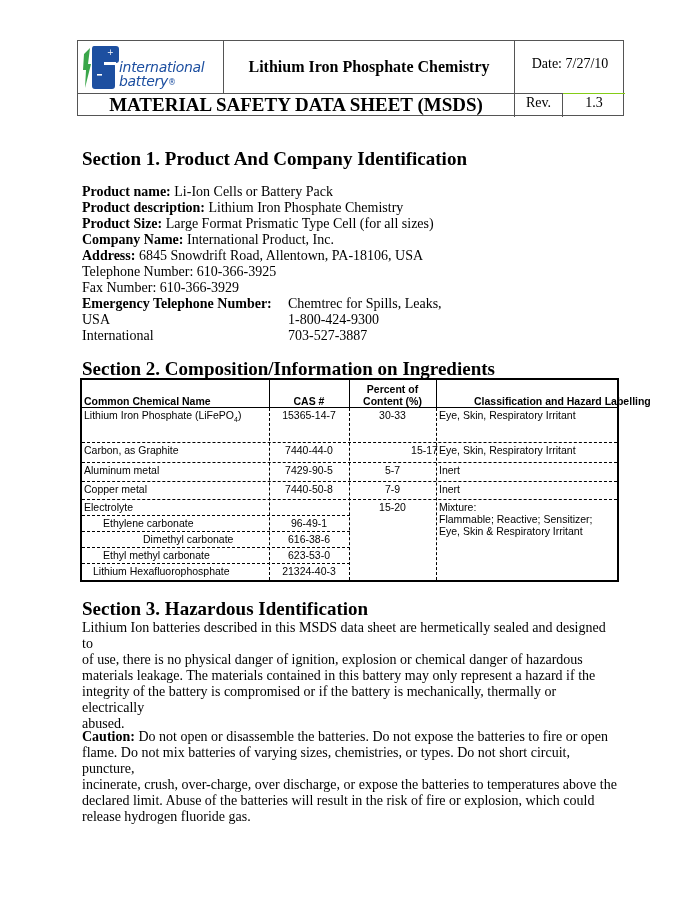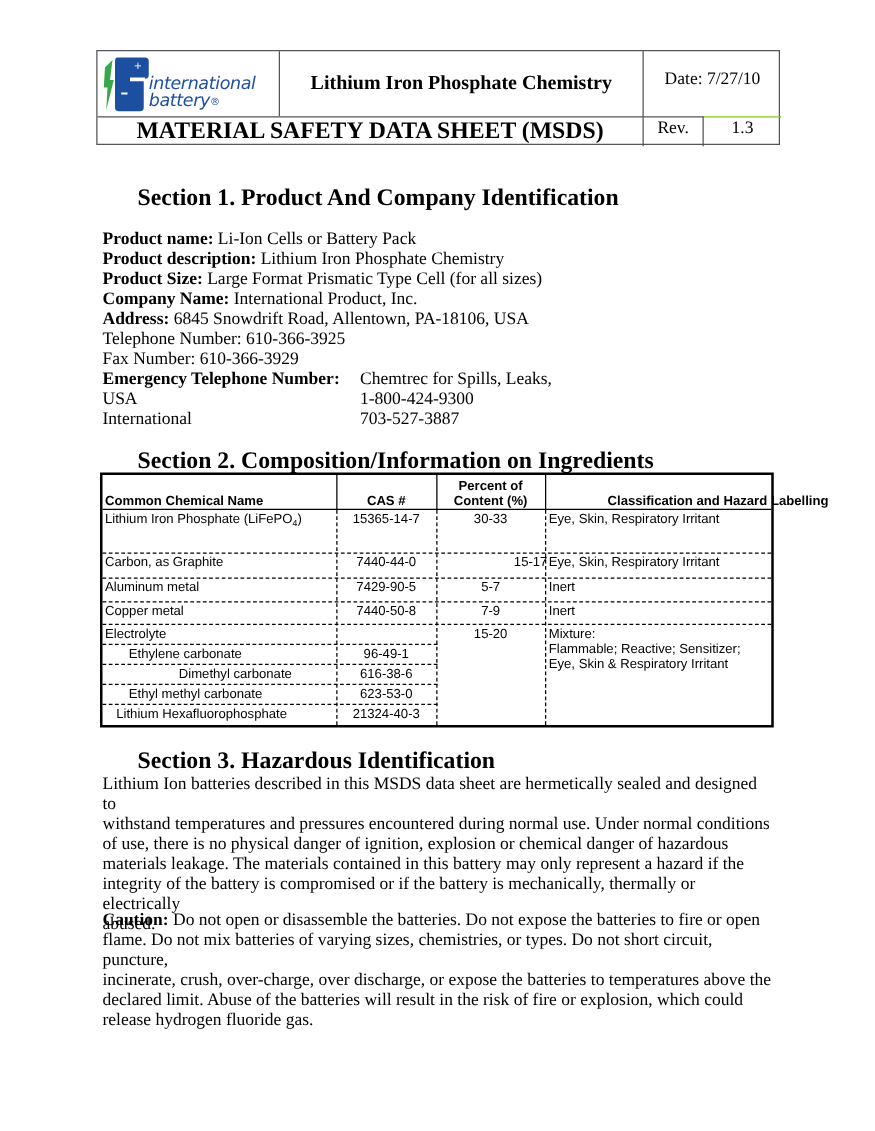--- a/index.html
+++ b/index.html
@@ -13,21 +13,21 @@
   .hdr .title { position: absolute; left: 0; top: 52px; width: 437px; height: 24px; border-top: 1px solid #555; border-right: 1px solid #555; box-sizing: border-box; font-weight: bold; font-size: 19px; text-align: center; line-height: 22px; }
   .hdr .rev { position: absolute; left: 437px; top: 52px; width: 48px; height: 24px; border-top: 1px solid #555; border-right: 1px solid #555; box-sizing: border-box; font-size: 14px; text-align: center; line-height: 18px; }
   .hdr .revnum { position: absolute; left: 485px; top: 52px; width: 62px; height: 24px; border-top: 1px solid #84cc16; box-sizing: border-box; font-size: 14px; text-align: center; line-height: 18px; }
 
   .logo svg { position: absolute; left: 4px; top: 3px; }
   .logo .brand1 { position: absolute; left: 41px; top: 18px; font-family: "DejaVu Sans", sans-serif; font-style: italic; font-size: 14px; color: #1d4fa0; letter-spacing: -0.3px; }
   .logo .brand2 { position: absolute; left: 41px; top: 32px; font-family: "DejaVu Sans", sans-serif; font-style: italic; font-size: 14px; color: #1d4fa0; letter-spacing: -0.3px; }
   .logo .brand2 .reg { font-size: 8px; vertical-align: 1px; }
 
   
-  .sec-h { position: absolute; left: 82px; font-weight: bold; font-size: 19px; white-space: nowrap; margin-left: 28px; }
+  .sec-h { position: absolute; left: 82px; font-weight: bold; font-size: 19px; white-space: nowrap; }
   .line { position: absolute; left: 82px; font-size: 14px; white-space: nowrap; line-height: 16px; }
   .line b { font-weight: bold; }
   .col2 { position: absolute; left: 288px; font-size: 14px; white-space: nowrap; line-height: 16px; }
 
   
   .tbl { position: absolute; left: 80px; top: 378px; width: 539px; height: 204px; border: 2px solid #000; box-sizing: border-box; font-family: "Liberation Sans", sans-serif; font-size: 10.5px; }
   .tbl .cell { position: absolute; box-sizing: border-box; white-space: nowrap; }
   .tbl .th { font-weight: bold; }
   .vl { position: absolute; top: 0; bottom: 0; width: 0; }
   .vsolid { border-left: 1px solid #000; }
@@ -95,21 +95,21 @@
   <div class="hl hdash" style="left:0; right:0; top:119px;"></div>
   <div class="hl hdash" style="left:0; width:268px; top:135px;"></div>
   <div class="hl hdash" style="left:0; width:268px; top:151px;"></div>
   <div class="hl hdash" style="left:0; width:268px; top:167px;"></div>
   <div class="hl hdash" style="left:0; width:268px; top:183px;"></div>
 
   <div class="cell th" style="left:2px; top:15px;">Common Chemical Name</div>
   <div class="cell th" style="left:187px; width:80px; top:15px; text-align:center;">CAS #</div>
   <div class="cell th" style="left:267px; width:87px; top:3px; text-align:center;">Percent of</div>
   <div class="cell th" style="left:267px; width:87px; top:15px; text-align:center;">Content (%)</div>
-  <div class="cell th" style="left:372px; top:15px;padding-left:32px;">Classification and Hazard Labelling</div>
+  <div class="cell th" style="left:360px; top:15px;padding-left:32px;">Classification and Hazard Labelling</div>
 
   <div class="cell" style="left:2px; top:29px;"><span>Lithium Iron Phosphate (LiFePO</span><sub style="font-size:7px;">4</sub><span>)</span></div>
   <div class="cell" style="left:187px; width:80px; top:29px; text-align:center;">15365-14-7</div>
   <div class="cell" style="left:267px; width:87px; top:29px; text-align:center;">30-33</div>
   <div class="cell" style="left:357px; top:29px;">Eye, Skin, Respiratory Irritant</div>
 
   <div class="cell" style="left:2px; top:64px;">Carbon, as Graphite</div>
   <div class="cell" style="left:187px; width:80px; top:64px; text-align:center;">7440-44-0</div>
   <div class="cell" style="left:267px; width:87px; top:64px; text-align:center;margin-left:32px;">15-17</div>
   <div class="cell" style="left:357px; top:64px;">Eye, Skin, Respiratory Irritant</div>
@@ -137,21 +137,20 @@
   <div class="cell" style="left:21px; top:169px;">Ethyl methyl carbonate</div>
   <div class="cell" style="left:187px; width:80px; top:169px; text-align:center;">623-53-0</div>
   <div class="cell" style="left:11px; top:185px;">Lithium Hexafluorophosphate</div>
   <div class="cell" style="left:187px; width:80px; top:185px; text-align:center;">21324-40-3</div>
 </div>
 
 <div class="sec-h" style="top:598px;">Section 3.  Hazardous Identification</div>
 
 <div class="para" style="top:620px;">
   <div>Lithium Ion batteries described in this MSDS data sheet are hermetically sealed and designed to</div>
-  <div>withstand temperatures and pressures encountered during normal use.  Under normal conditions</div>
   <div>of use, there is no physical danger of ignition, explosion or chemical danger of hazardous</div>
   <div>materials leakage.  The materials contained in this battery may only represent a hazard if the</div>
   <div>integrity of the battery is compromised or if the battery is mechanically, thermally or electrically</div>
   <div>abused.</div>
 </div>
 
 <div class="para" style="top:729px;">
   <div><b>Caution:</b><span> Do not open or disassemble the batteries. Do not expose the batteries to fire or open</span></div>
   <div>flame. Do not mix batteries of varying sizes, chemistries, or types. Do not short circuit, puncture,</div>
   <div>incinerate, crush, over-charge, over discharge, or expose the batteries to temperatures above the</div>

